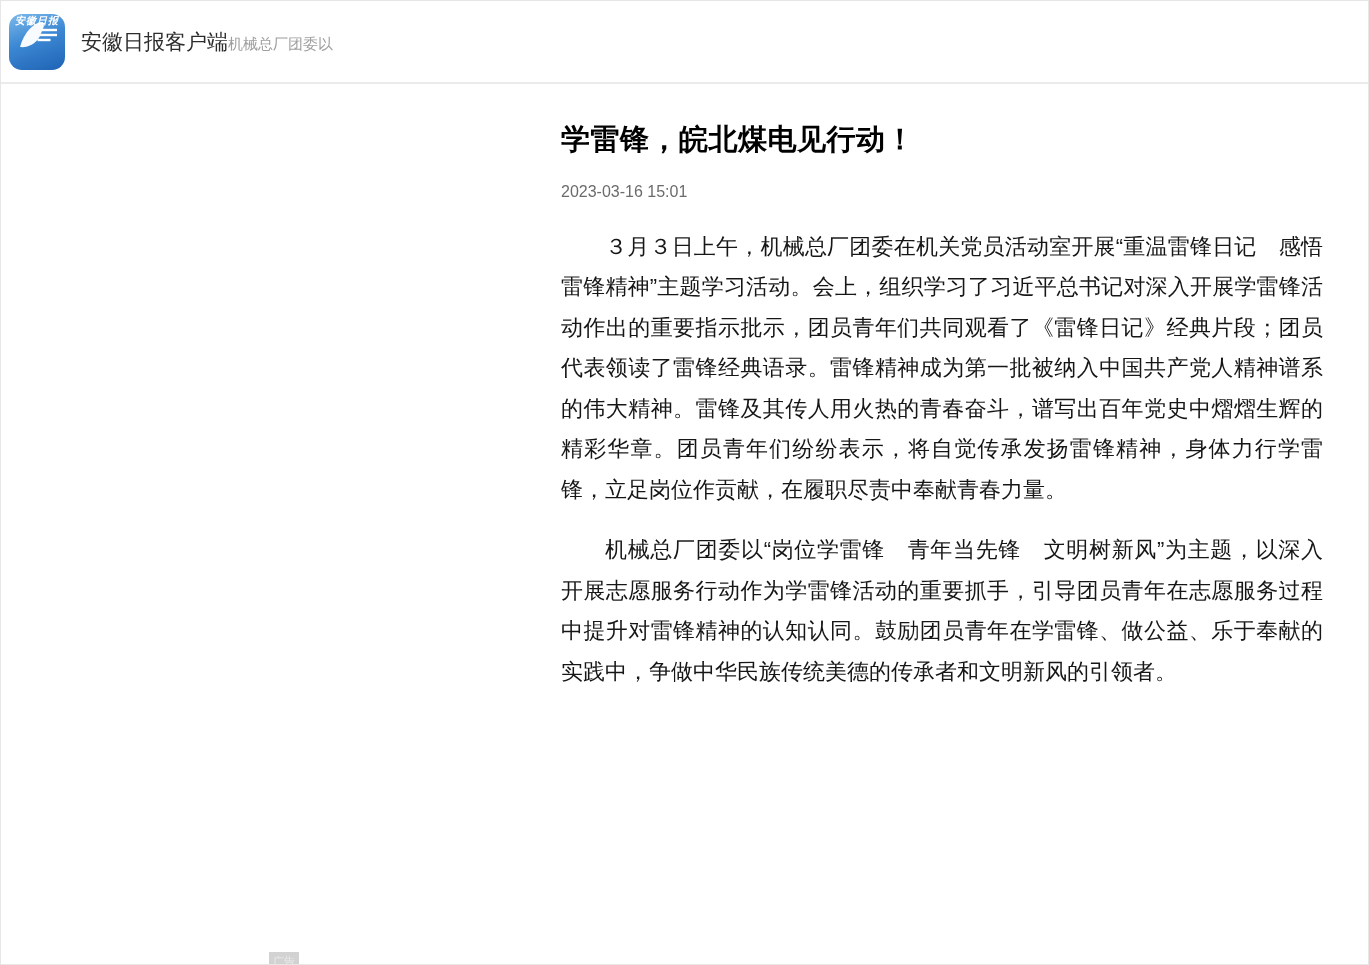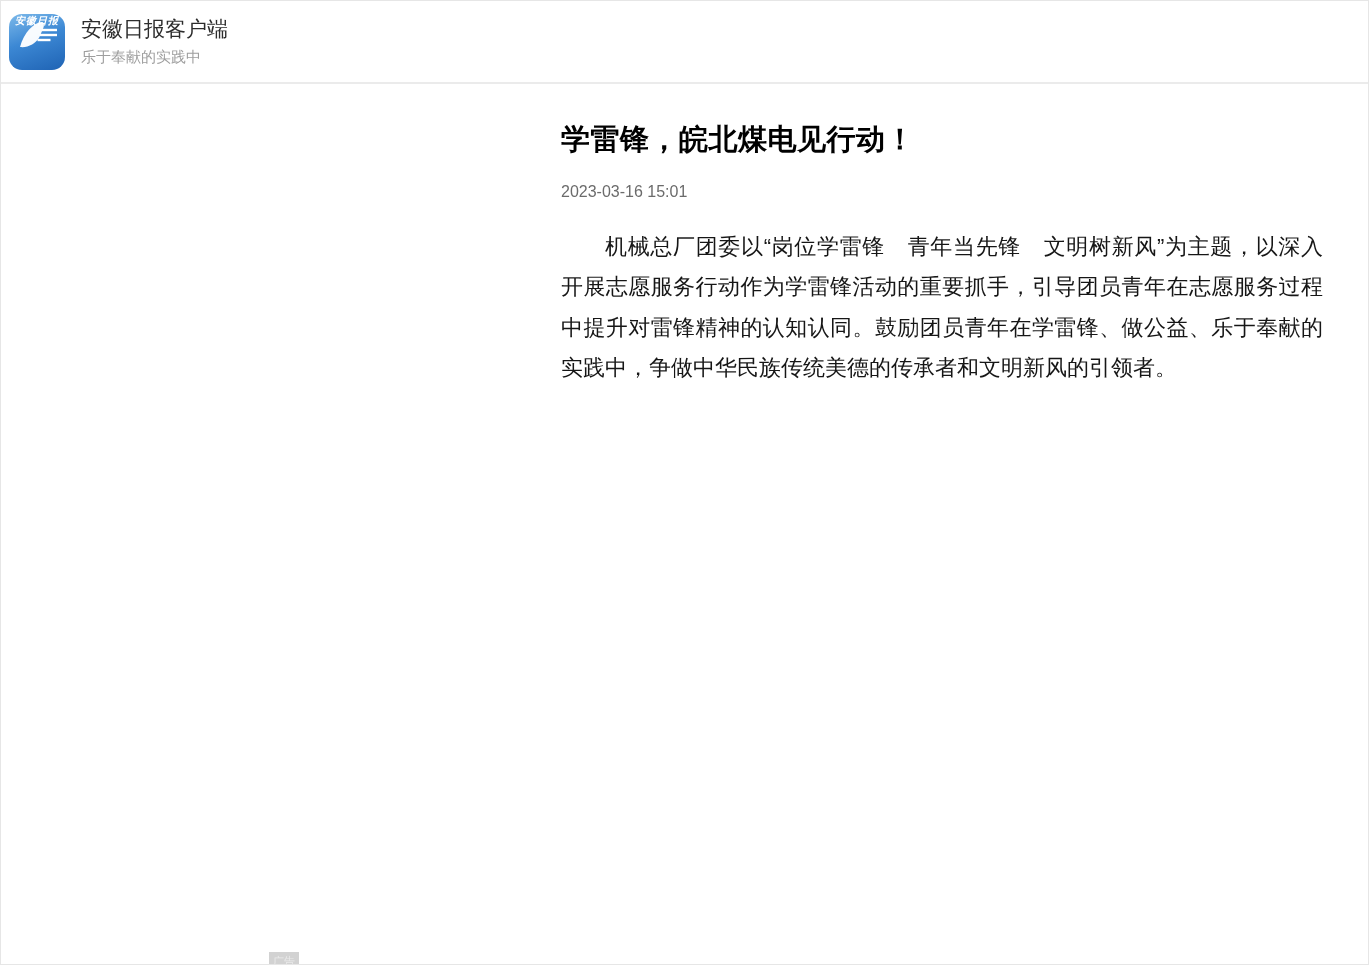--- a/index.html
+++ b/index.html
@@ -39,21 +39,21 @@
   .app-icon svg { position: absolute; top: 5px; left: 5px; }
   .app-logo-text {
     color: #ffffff;
     font-size: 10px;
     font-weight: bold;
     font-style: italic;
     letter-spacing: 1px;
     font-family: "Liberation Serif", "DejaVu Serif", serif;
     white-space: nowrap;
   }
-  .header-text { margin-left: 16px; display: flex; flex-direction: column; }
+  .header-text { margin-left: 16px; display: flex; }
   .header-title { font-size: 21px; color: #2c2c2c; line-height: 1.2; }
   .header-subtitle { font-size: 15px; color: #9e9e9e; margin-top: 6px; }
 
   
   .article {
     position: absolute;
     left: 560px;
     top: 90px;
     width: 762px;
   }
@@ -106,25 +106,26 @@
     <svg width="46" height="32" viewBox="0 0 46 32" aria-hidden="true">
       <path d="M6 28 C10 13 20 4 27 3 c3 -0.5 3.5 2.5 2.5 5.5 l-4 9.5 c-4 7 -12 11 -19.5 10 z" fill="#ffffff" opacity="0.96"></path>
       <path d="M28 11 h15" stroke="#ffffff" stroke-width="2.4" fill="none"></path>
       <path d="M26 16 h17" stroke="#ffffff" stroke-width="2.4" fill="none"></path>
       <path d="M23.5 21 h13" stroke="#ffffff" stroke-width="2.4" fill="none"></path>
     </svg>
     <span class="app-logo-text">安徽日报</span>
   </div>
   <div class="header-text">
     <span class="header-title">安徽日报客户端</span>
-    <span class="header-subtitle">乐于奉献的实践中</span>
+    <span class="header-subtitle">机械总厂团委以</span>
   </div>
 </header>
 
 <main class="article">
   <h1 class="article-title">学雷锋，皖北煤电见行动！</h1>
   <div class="article-date">2023-03-16 15:01</div>
   <div class="article-body">
+    <p>３月３日上午，机械总厂团委在机关党员活动室开展“重温雷锋日记　感悟雷锋精神”主题学习活动。会上，组织学习了习近平总书记对深入开展学雷锋活动作出的重要指示批示，团员青年们共同观看了《雷锋日记》经典片段；团员代表领读了雷锋经典语录。雷锋精神成为第一批被纳入中国共产党人精神谱系的伟大精神。雷锋及其传人用火热的青春奋斗，谱写出百年党史中熠熠生辉的精彩华章。团员青年们纷纷表示，将自觉传承发扬雷锋精神，身体力行学雷锋，立足岗位作贡献，在履职尽责中奉献青春力量。</p>
     <p>机械总厂团委以“岗位学雷锋　青年当先锋　文明树新风”为主题，以深入开展志愿服务行动作为学雷锋活动的重要抓手，引导团员青年在志愿服务过程中提升对雷锋精神的认知认同。鼓励团员青年在学雷锋、做公益、乐于奉献的实践中，争做中华民族传统美德的传承者和文明新风的引领者。</p>
   </div>
 </main>
 
 <div class="ad-badge">广告</div>
 
 </body></html>

